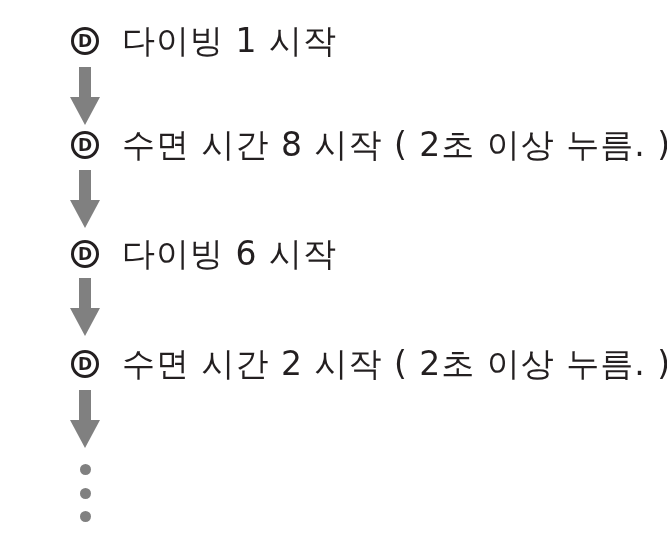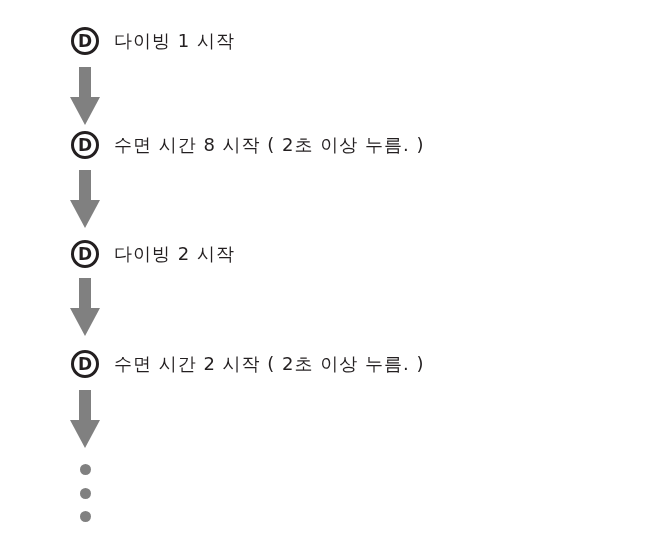--- a/index.html
+++ b/index.html
@@ -33,22 +33,22 @@
     display: flex;
     align-items: center;
     justify-content: center;
     font-weight: bold;
     font-size: 17px;
     line-height: 1;
     color: var(--icon, #231f20);
     flex: 0 0 auto;
   }
   .label {
-    margin-left: 15px;
-    font-size: 18px;
+    margin-left: 23px;
+    font-size: 33px;
     letter-spacing: 1px;
     color: var(--text, #231f20);
     white-space: nowrap;
   }
   .arrow {
     position: absolute;
     left: 70px;
     width: 30px;
     height: 58px;
   }
@@ -104,21 +104,21 @@
 
   <div class="arrow arrow-2">
     <svg width="30" height="58" viewBox="0 0 30 58" aria-hidden="true">
       <rect x="9" y="0" width="12" height="34" fill="#808080"></rect>
       <polygon points="0,30 15,58 30,30" fill="#808080"></polygon>
     </svg>
   </div>
 
   <div class="step step-3">
     <div class="badge">D</div>
-    <div class="label">다이빙 2 시작</div>
+    <div class="label">다이빙 6 시작</div>
   </div>
 
   <div class="arrow arrow-3">
     <svg width="30" height="58" viewBox="0 0 30 58" aria-hidden="true">
       <rect x="9" y="0" width="12" height="34" fill="#808080"></rect>
       <polygon points="0,30 15,58 30,30" fill="#808080"></polygon>
     </svg>
   </div>
 
   <div class="step step-4">

